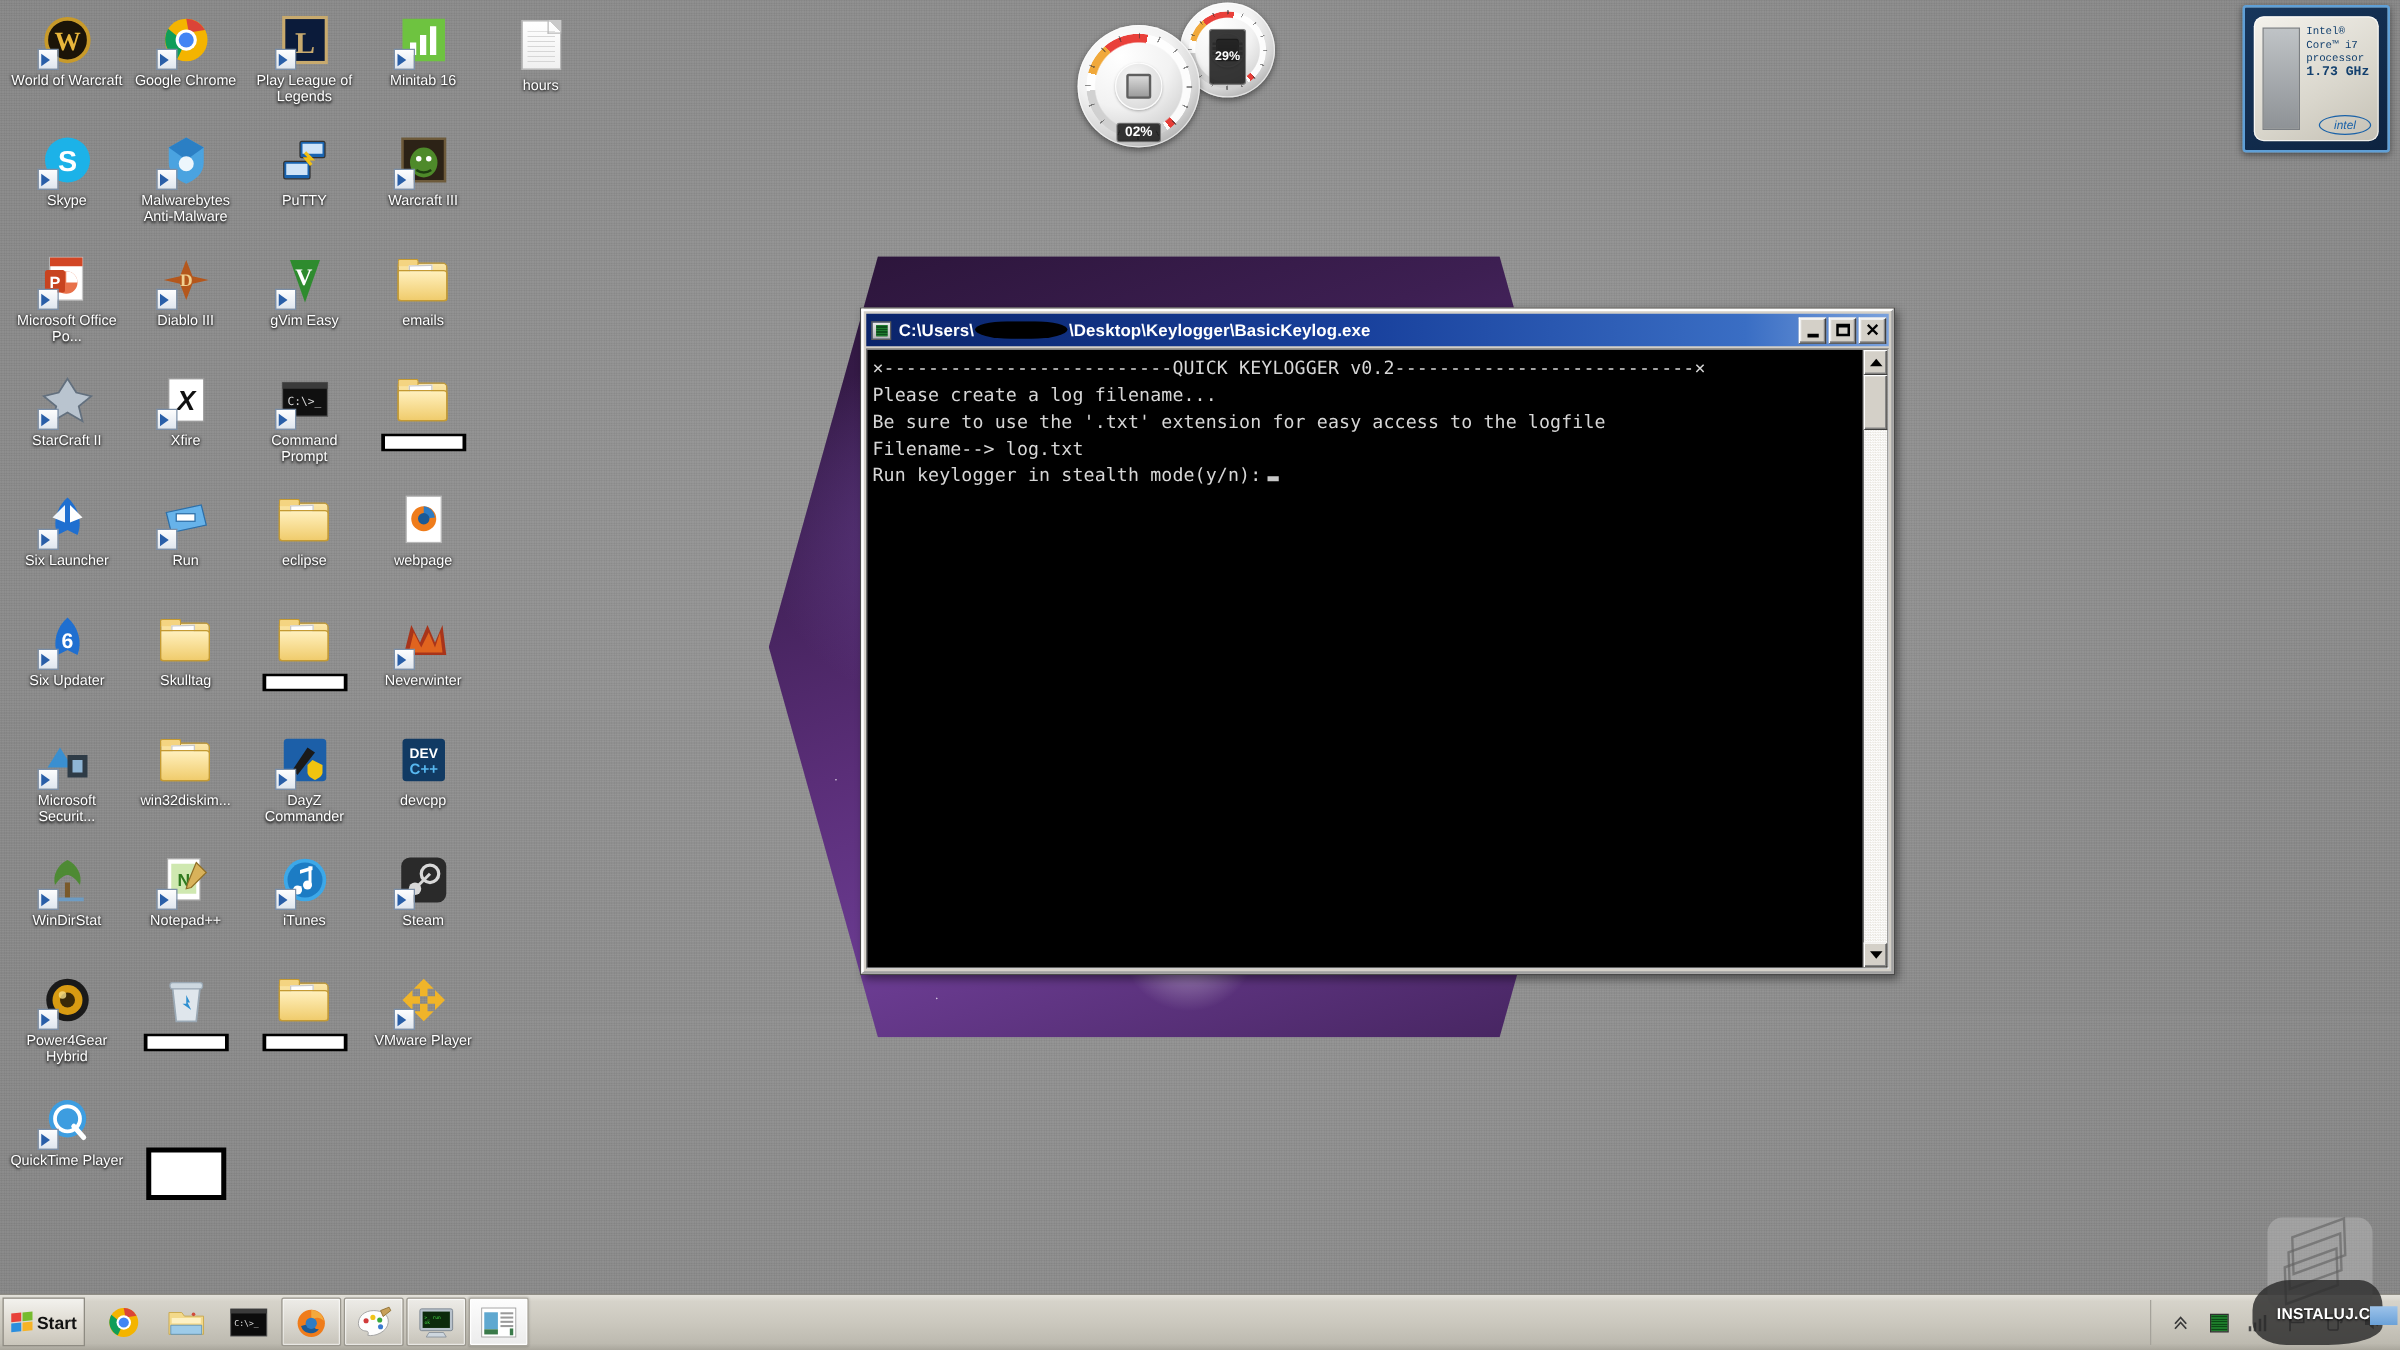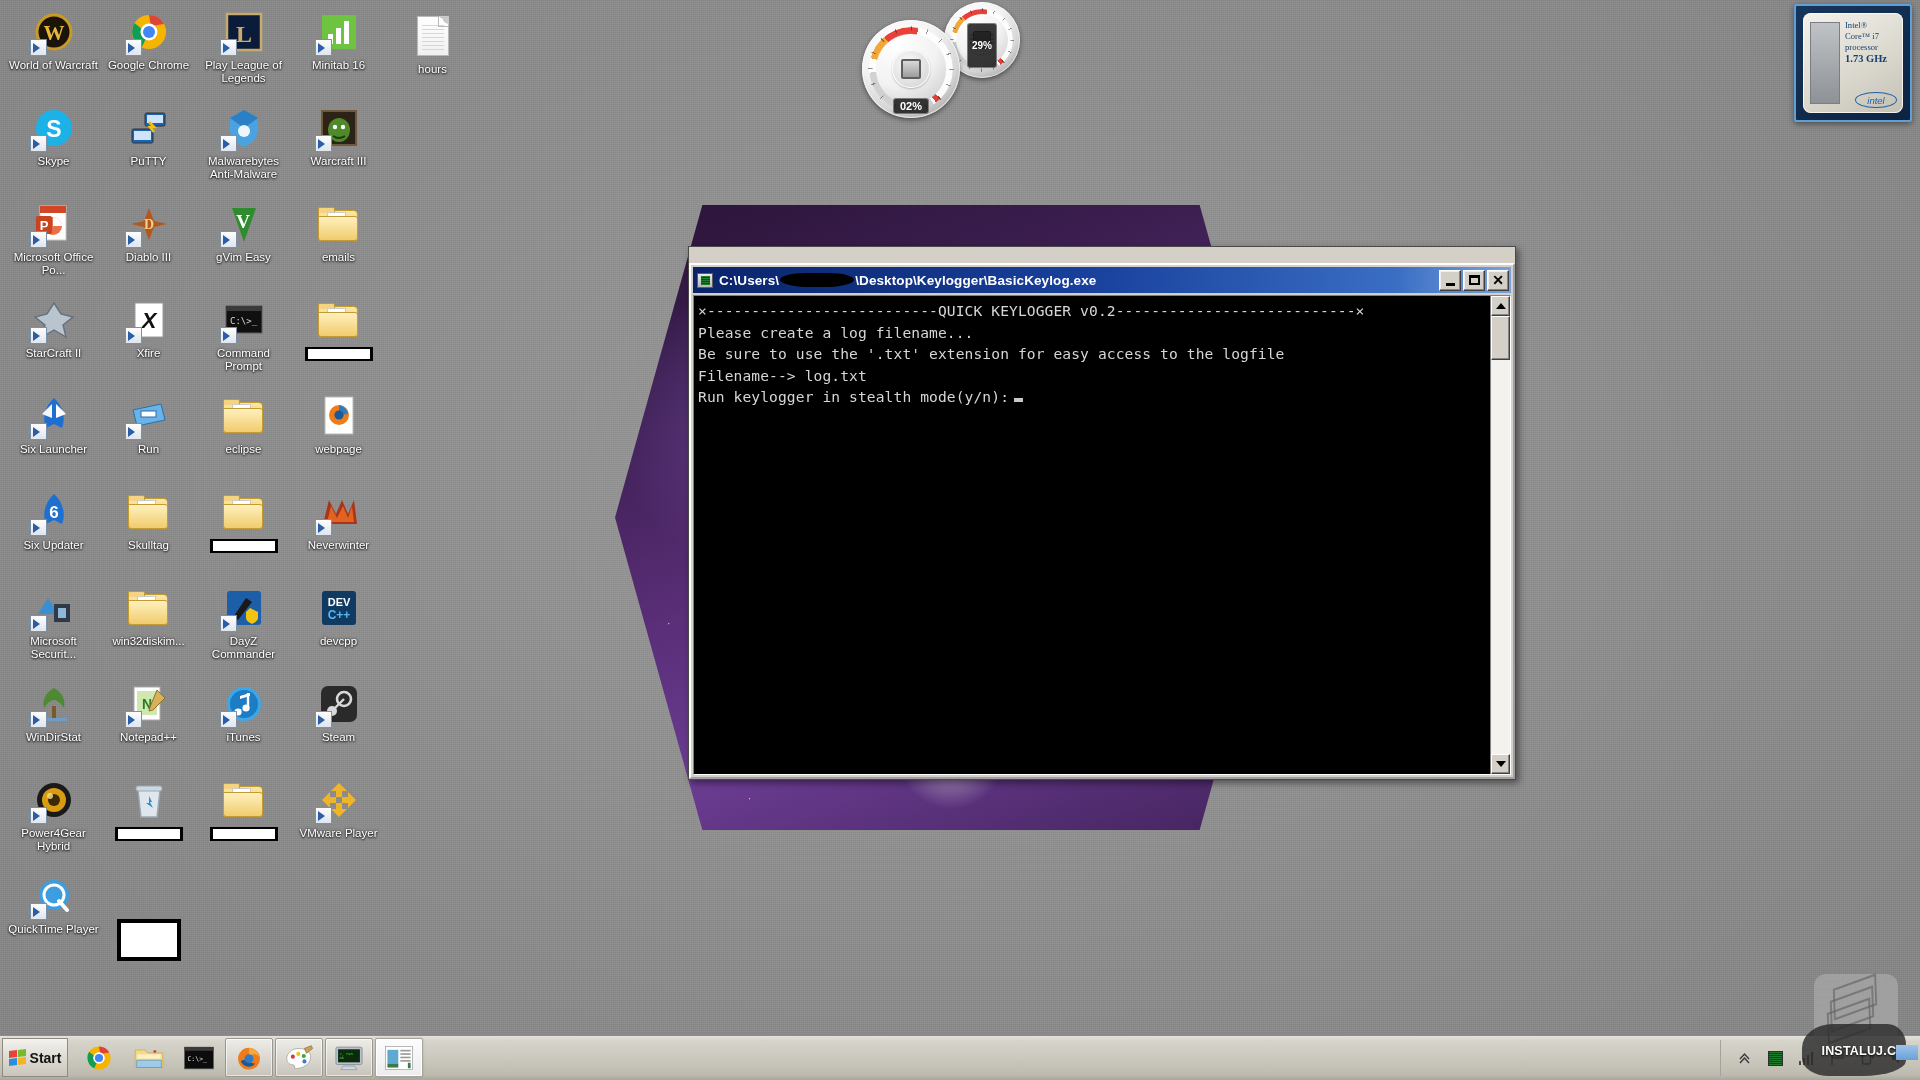--- a/index.html
+++ b/index.html
@@ -239,21 +239,21 @@
   }
   #intel-die {
     width: 30px; margin: 9px 0 9px 7px;
     background: linear-gradient(#bfc3c6, #8e9296);
     border: 1px solid #7b7f83;
   }
   #intel-text {
     flex: 1; padding: 7px 3px 0 5px;
     color: #13406e;
     font-size: 8.6px; line-height: 11px;
-    font-family: Liberation Serif, serif;
+    font-family: Liberation Mono, monospace;
   }
   #intel-text .ghz { font-weight: bold; font-size: 10.5px; }
   #intel-logo {
     position: absolute; right: 6px; bottom: 5px;
     width: 42px; height: 16px;
     border: 1.6px solid #1a62a8;
     border-radius: 50%;
     color: #1a62a8; font-size: 9.5px; font-style: italic;
     display: flex; align-items: center; justify-content: center;
   }
@@ -267,21 +267,20 @@
     border: 1px solid #4a4a4a;
     box-shadow: 3px 3px 7px rgba(0,0,0,.45);
     display: flex; flex-direction: column;
   }
   #window-frame-outer {
     border: 2px solid #ffffff;
     border-right-color: #a0a0a0; border-bottom-color: #a0a0a0;
     flex: 1; display: flex; flex-direction: column;
     background: #d4d0c8;
     padding: 2px;
-    margin-top: 16px;
   }
   #titlebar {
     height: 26px;
     background: linear-gradient(90deg, #0a246a 0%, #18409c 48%, #3a6ec4 86%, #7ba2dd 100%);
     display: flex; align-items: center;
     padding: 0 2px 0 4px;
   }
   #titlebar-icon {
     width: 16px; height: 15px; margin-right: 6px;
     background: linear-gradient(#e9e9e9, #b8b8b8);
@@ -544,40 +543,40 @@
       <div class="d-icon">
         <div class="icon-art shortcut">
           <svg width="44" height="44" viewBox="0 0 44 44">
             <circle cx="22" cy="22" r="18" fill="#1cb2e8"></circle>
                 <text x="22" y="31" font-size="23" font-weight="bold" fill="#fff" text-anchor="middle">S</text>
           </svg>
         </div>
         <div class="icon-label">Skype</div>
       </div>
       <div class="d-icon">
+        <div class="icon-art shortcut">
+          <svg width="44" height="44" viewBox="0 0 44 44">
+            <path d="M22 4 L36 12 V24 C36 33 29 38 22 41 C15 38 8 33 8 24 V12 Z" fill="#4aa3e0"></path>
+                <path d="M22 4 L36 12 L22 22 L8 12 Z" fill="#2b7fc4"></path>
+                <circle cx="22" cy="25" r="6" fill="#fff" opacity=".9"></circle>
+          </svg>
+        </div>
+        <div class="icon-label">Malwarebytes Anti-Malware</div>
+      </div>
+      <div class="d-icon">
         <div class="icon-art">
           <svg width="44" height="44" viewBox="0 0 44 44">
             <rect x="18" y="7" width="20" height="13" rx="1.5" fill="#1a64b0" stroke="#333"></rect>
                 <rect x="20" y="9" width="16" height="8" fill="#cfe4f8"></rect>
                 <rect x="5" y="23" width="21" height="14" rx="1.5" fill="#1a64b0" stroke="#333"></rect>
                 <rect x="7" y="25" width="17" height="9" fill="#cfe4f8"></rect>
                 <path d="M22 16 L27 21 L23 21 L27 26" stroke="#f2c014" stroke-width="2.6" fill="none"></path>
           </svg>
         </div>
         <div class="icon-label">PuTTY</div>
-      </div>
-      <div class="d-icon">
-        <div class="icon-art shortcut">
-          <svg width="44" height="44" viewBox="0 0 44 44">
-            <path d="M22 4 L36 12 V24 C36 33 29 38 22 41 C15 38 8 33 8 24 V12 Z" fill="#4aa3e0"></path>
-                <path d="M22 4 L36 12 L22 22 L8 12 Z" fill="#2b7fc4"></path>
-                <circle cx="22" cy="25" r="6" fill="#fff" opacity=".9"></circle>
-          </svg>
-        </div>
-        <div class="icon-label">Malwarebytes Anti-Malware</div>
       </div>
       <div class="d-icon">
         <div class="icon-art shortcut">
           <svg width="44" height="44" viewBox="0 0 44 44">
             <rect x="5" y="5" width="34" height="34" fill="#2c2216" stroke="#6d5a3a" stroke-width="2"></rect>
                 <ellipse cx="22" cy="24" rx="11" ry="12" fill="#4e8a2a"></ellipse>
                 <circle cx="18" cy="21" r="2.2" fill="#fff"></circle>
             <circle cx="26" cy="21" r="2.2" fill="#fff"></circle>
                 <path d="M16 30 q6 4 12 0" stroke="#1d3d10" stroke-width="2" fill="none"></path>
           </svg>

